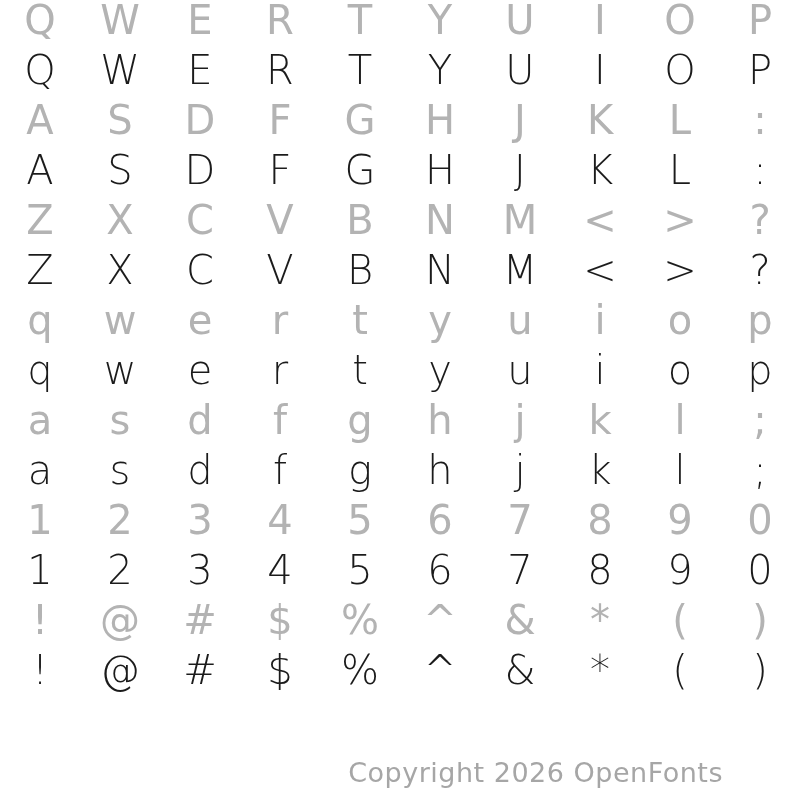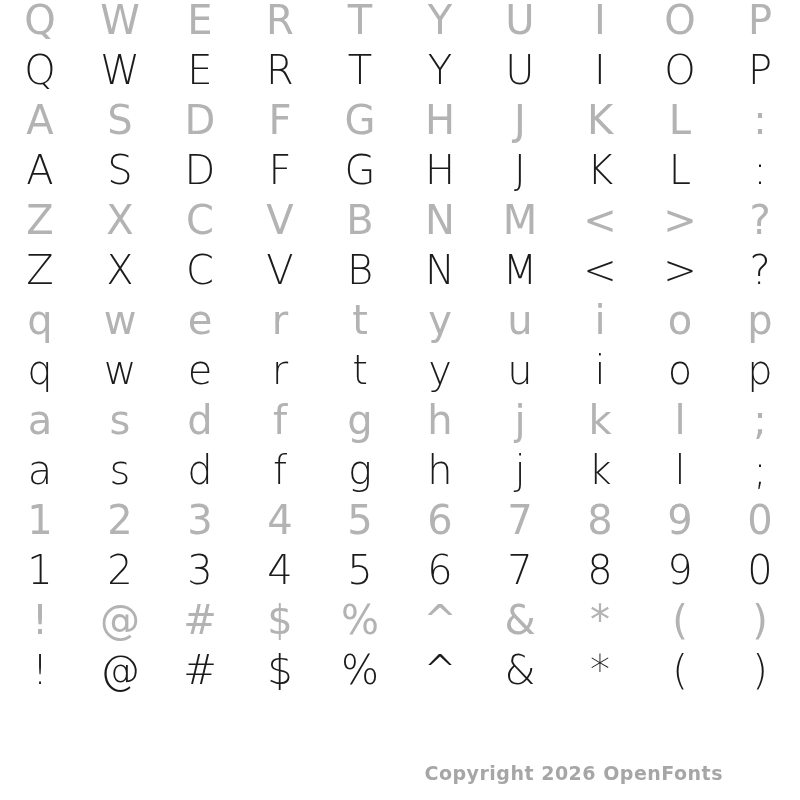--- a/index.html
+++ b/index.html
@@ -41,24 +41,24 @@
     font-weight: 400;
   }
   .row-dark .char-cell {
     color: #1b1b1b;
     font-weight: 200;
   }
   .footer-copyright {
     position: absolute;
     top: 758px;
     right: 77px;
-    font-size: 19px;
+    font-size: 27px;
     line-height: 30px;
     color: #a6a6a6;
-    font-weight: 700;
+    font-weight: 400;
     letter-spacing: 0.5px;
   }
 </style>
 </head>
 <body>
 
 <div class="sheet">
   <div class="glyph-grid" id="glyph-grid">
       <div class="char-row row-light">
         <span class="char-cell">Q</span>

